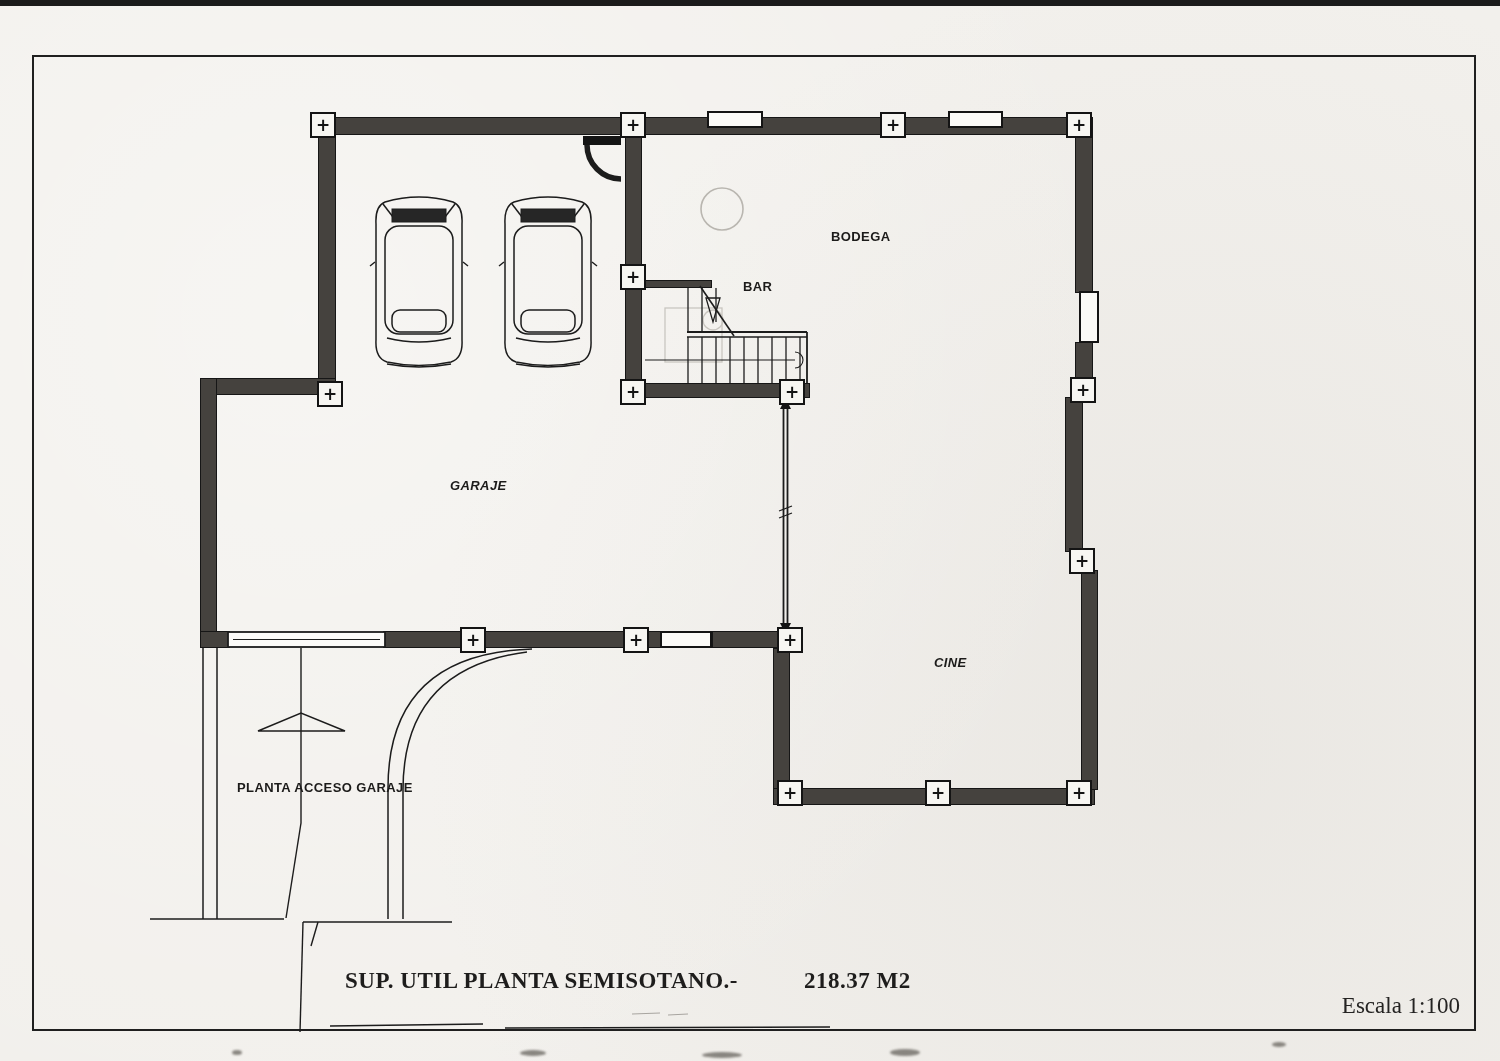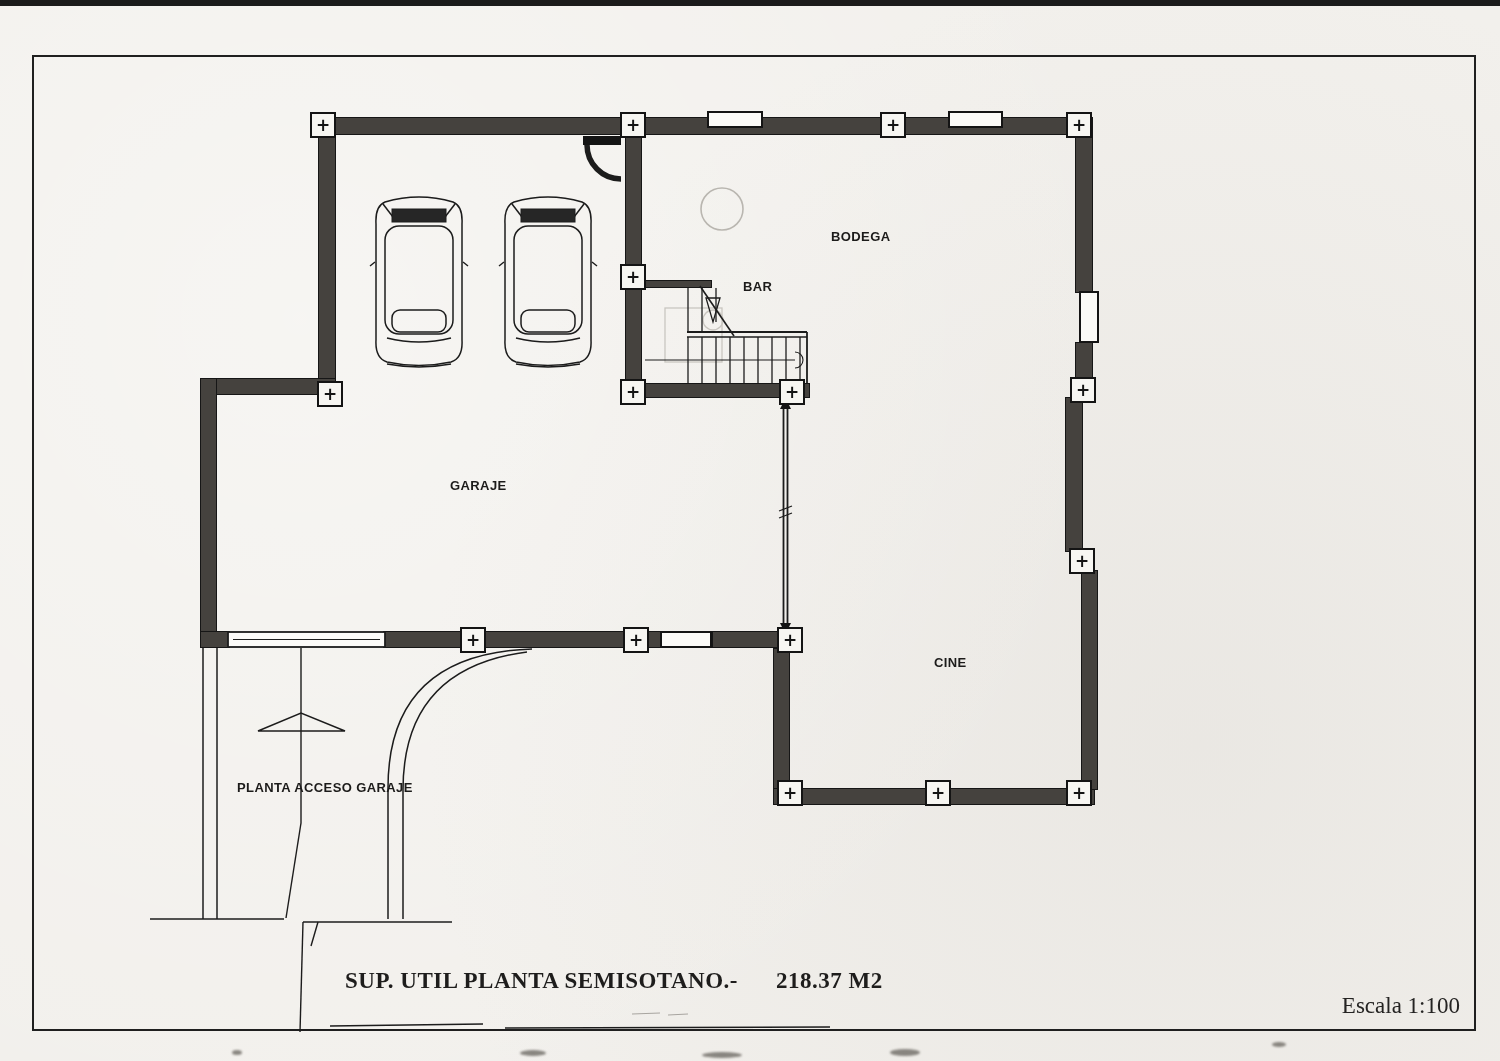--- a/index.html
+++ b/index.html
@@ -51,21 +51,21 @@
     position:absolute;right:36px;top:864px;text-align:right;
     font-family:"Liberation Serif","DejaVu Serif",serif;color:#242322;z-index:7;
   }
   .title-line1{font-size:32px;line-height:40px;letter-spacing:.5px;}
   .title-line2{font-size:32px;line-height:40px;margin-top:6px;letter-spacing:.5px;}
   .scale-label{
     position:absolute;right:40px;top:993px;
     font:23px "Liberation Serif","DejaVu Serif",serif;color:#242322;z-index:7;
   }
   .area-line{
-    position:absolute;left:345px;top:968px;display:flex;gap:38px;
+    position:absolute;left:345px;top:968px;display:flex;gap:66px;
     font:bold 23px "Liberation Serif","DejaVu Serif",serif;
     color:#1e1d1c;letter-spacing:.5px;z-index:7;
   }
   .smudge{position:absolute;background:#6f6c66;border-radius:50%;filter:blur(1px);opacity:.8;}
 </style>
 </head>
 <body>
 
 <div id="sheet">
 
@@ -215,24 +215,24 @@
       <g stroke="#a8a5a0" stroke-width="1.2">
         <line x1="632" y1="1014" x2="660" y2="1013"></line>
         <line x1="668" y1="1015" x2="688" y2="1014"></line>
       </g>
 
       <line x1="330" y1="1026" x2="483" y2="1024" stroke-width="1.6"></line>
       <line x1="505" y1="1028" x2="830" y2="1027" stroke-width="1.6"></line>
     </g>
   </svg>
 
-  <div class="room-label" style="left:441px;top:479px;">GARAJE</div>
+  <div class="room-label" style="left:441px;top:479px;font-style:italic;">GARAJE</div>
   <div class="room-label" style="left:822px;top:230px;">BODEGA</div>
   <div class="room-label" style="left:734px;top:280px;text-align:center;">BAR</div>
-  <div class="room-label" style="left:925px;top:656px;">CINE</div>
+  <div class="room-label" style="left:925px;top:656px;font-style:italic;">CINE</div>
   <div class="room-label" style="left:228px;top:781px;">PLANTA ACCESO GARAJE</div>
 
   <div class="scale-label">Escala 1:100</div>
 
   <div class="area-line">
     <span>SUP. UTIL PLANTA SEMISOTANO.-</span>
     <span>218.37 M2</span>
   </div>
 
   <div class="smudge" style="left:520px;top:1050px;width:26px;height:6px;"></div>

